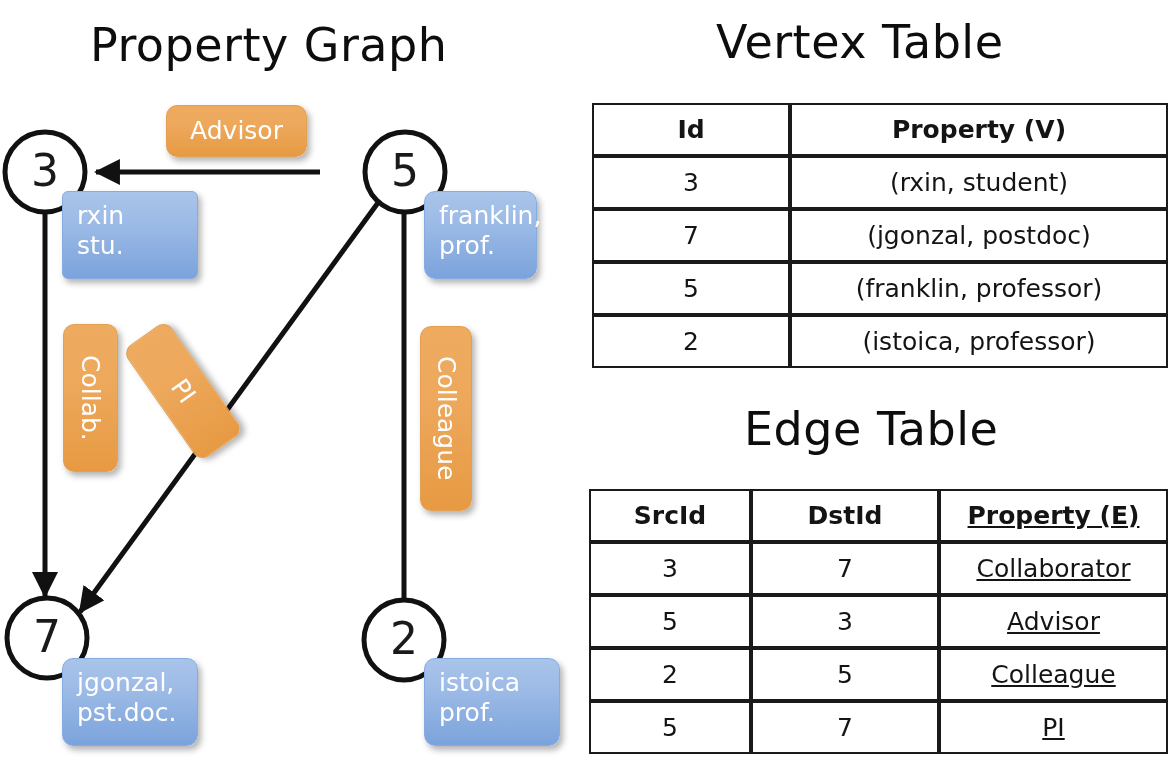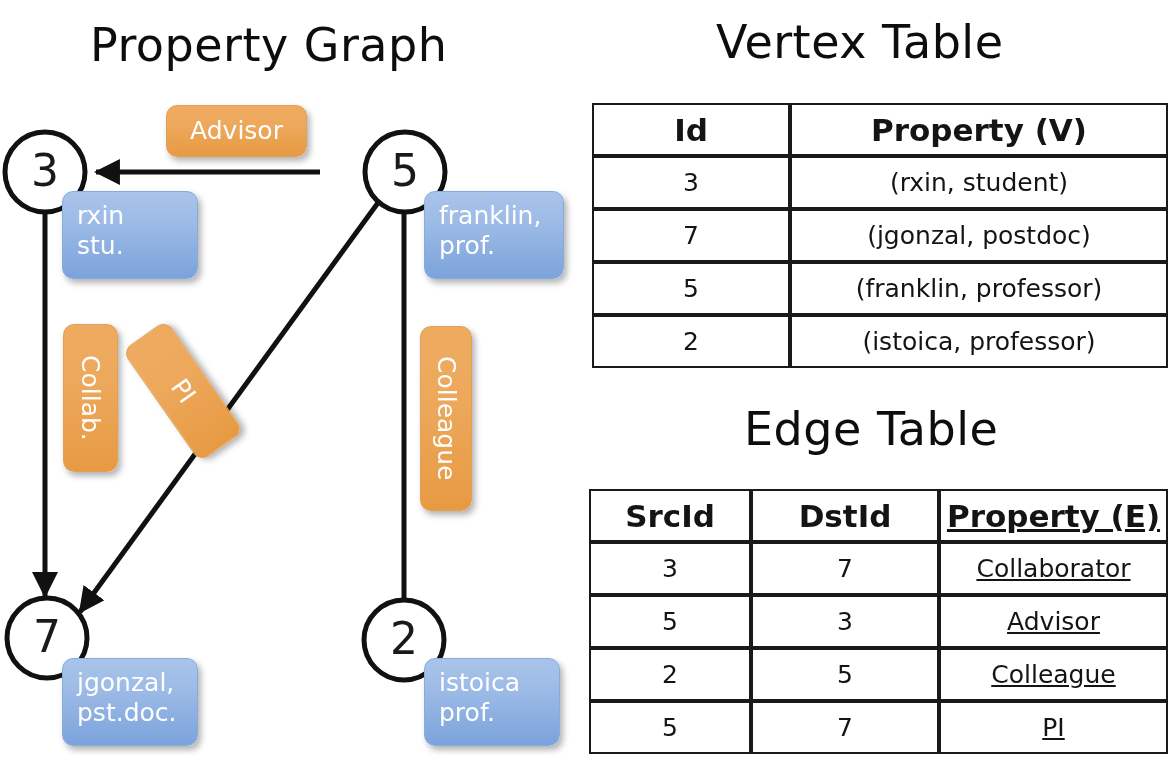--- a/index.html
+++ b/index.html
@@ -78,21 +78,21 @@
   }
   table.gt td{
     border:2px solid #1a1a1a;
     text-align:center;
     color:#141414;
     font-size:25px;
     padding:4px 2px;
     background:#ffffff;
     white-space:nowrap;
   }
-  table.gt td.hdr{font-weight:bold;font-size:31px;}
+  table.gt td.hdr{font-weight:bold;font-size:25px;}
   td.blue-cell{background:#d6dff1;}
   td.orange-cell{background:#f7e0c7;text-decoration:underline;}
 
   #vertex-table{left:592px;top:103px;width:576px;}
   #vertex-table td{height:41px;}
   #edge-table{left:589px;top:489px;width:579px;}
   #edge-table td{height:41px;}
 </style>
 </head>
 <body>
@@ -124,26 +124,26 @@
       <circle cx="405" cy="84" r="40" fill="#ffffff" stroke="#111111" stroke-width="5"></circle>
       <circle cx="47" cy="550" r="40" fill="#ffffff" stroke="#111111" stroke-width="5"></circle>
       <circle cx="404" cy="552" r="40" fill="#ffffff" stroke="#111111" stroke-width="5"></circle>
     </svg>
 
     <div class="node-num" style="left:5px;top:57px;">3</div>
     <div class="node-num" style="left:365px;top:57px;">5</div>
     <div class="node-num" style="left:7px;top:523px;">7</div>
     <div class="node-num" style="left:364px;top:525px;">2</div>
 
-    <div class="lbl blue" style="left:62px;top:103px;width:136px;height:88px;">
+    <div class="lbl blue" style="left:62px;top:103px;width:136px;height:88px;border-radius:6px;">
       <div>rxin</div>
       <div>stu.</div>
     </div>
 
-    <div class="lbl blue" style="left:424px;top:103px;width:140px;height:88px;">
+    <div class="lbl blue" style="left:424px;top:103px;width:113px;height:88px;">
       <div>franklin,</div>
       <div>prof.</div>
     </div>
 
     <div class="lbl blue" style="left:62px;top:570px;width:136px;height:88px;">
       <div>jgonzal,</div>
       <div>pst.doc.</div>
     </div>
 
     <div class="lbl blue" style="left:424px;top:570px;width:136px;height:88px;">

